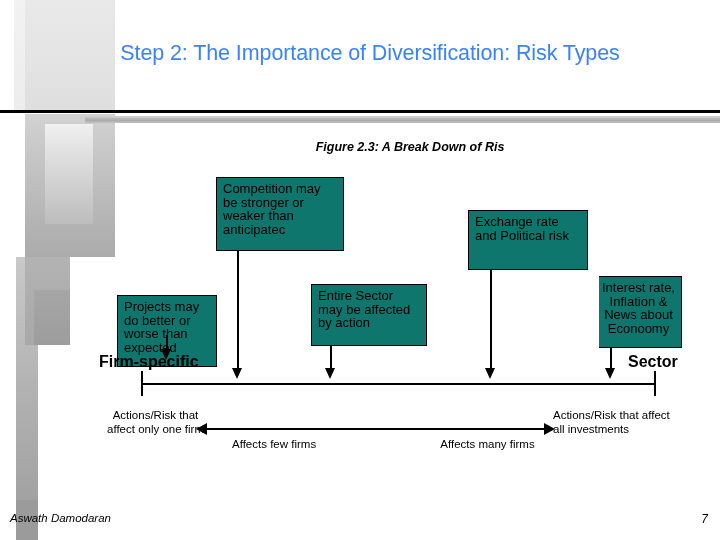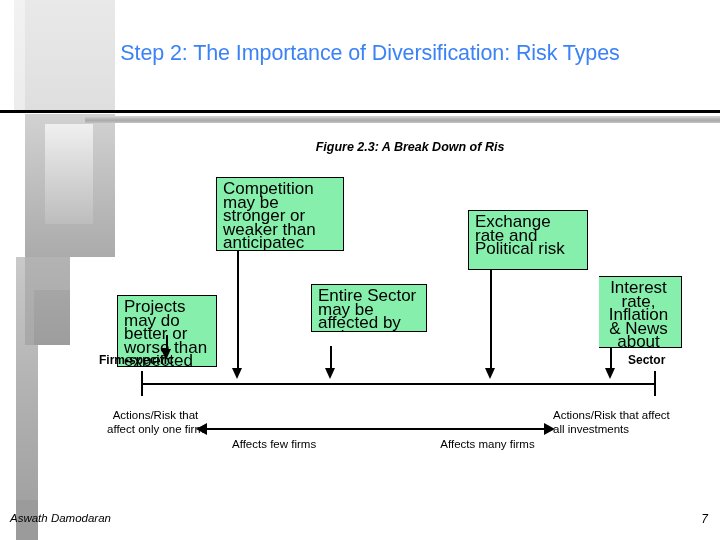--- a/index.html
+++ b/index.html
@@ -106,32 +106,32 @@
     font-style: italic;
     font-weight: bold;
     font-size: 12.5px;
     color: #000;
   }
 
   
   .dbox {
     position: absolute;
     border: 1.6px solid #000;
-    background: #86efac;
+    background: #0f766e;
     box-sizing: border-box;
-    font-size: 17px;
+    font-size: 13px;
     line-height: 13.5px;
     padding: 4px 5px 2px 6px;
     overflow: hidden;
     white-space: pre-line;
   }
   #box-competition { left: 216px; top: 177px; width: 128px; height: 74px; }
   #box-exchange    { left: 468px; top: 210px; width: 120px; height: 60px; }
   #box-projects    { left: 117px; top: 263px; width: 100px; height: 72px; margin-top: 32px; }
-  #box-sector      { left: 311px; top: 284px; width: 116px; height: 48px; }
+  #box-sector      { left: 311px; top: 284px; width: 116px; height: 62px; }
   #box-interest    { left: 599px; top: 276px; width: 83px; height: 72px;
                      border-left: none; padding-left: 2px; text-align: center; }
 
   
   .vline {
     position: absolute;
     width: 1.6px;
     background: #000;
   }
   .arrow-down {
@@ -152,21 +152,21 @@
     position: absolute;
     width: 1.8px; height: 25px;
     background: #000;
   }
   #tick-left  { left: 141px; top: 371px; }
   #tick-right { left: 654px; top: 371px; }
 
   
   .end-label {
     position: absolute;
-    font-size: 12px;
+    font-size: 16px;
     font-weight: bold;
   }
   #label-firm   { left: 99px;  top: 353px; }
   #label-market { left: 628px; top: 353px; }
 
   
   .harrow-line {
     position: absolute;
     left: 206px; top: 428px; width: 338px; height: 1.8px;
     background: #000;

